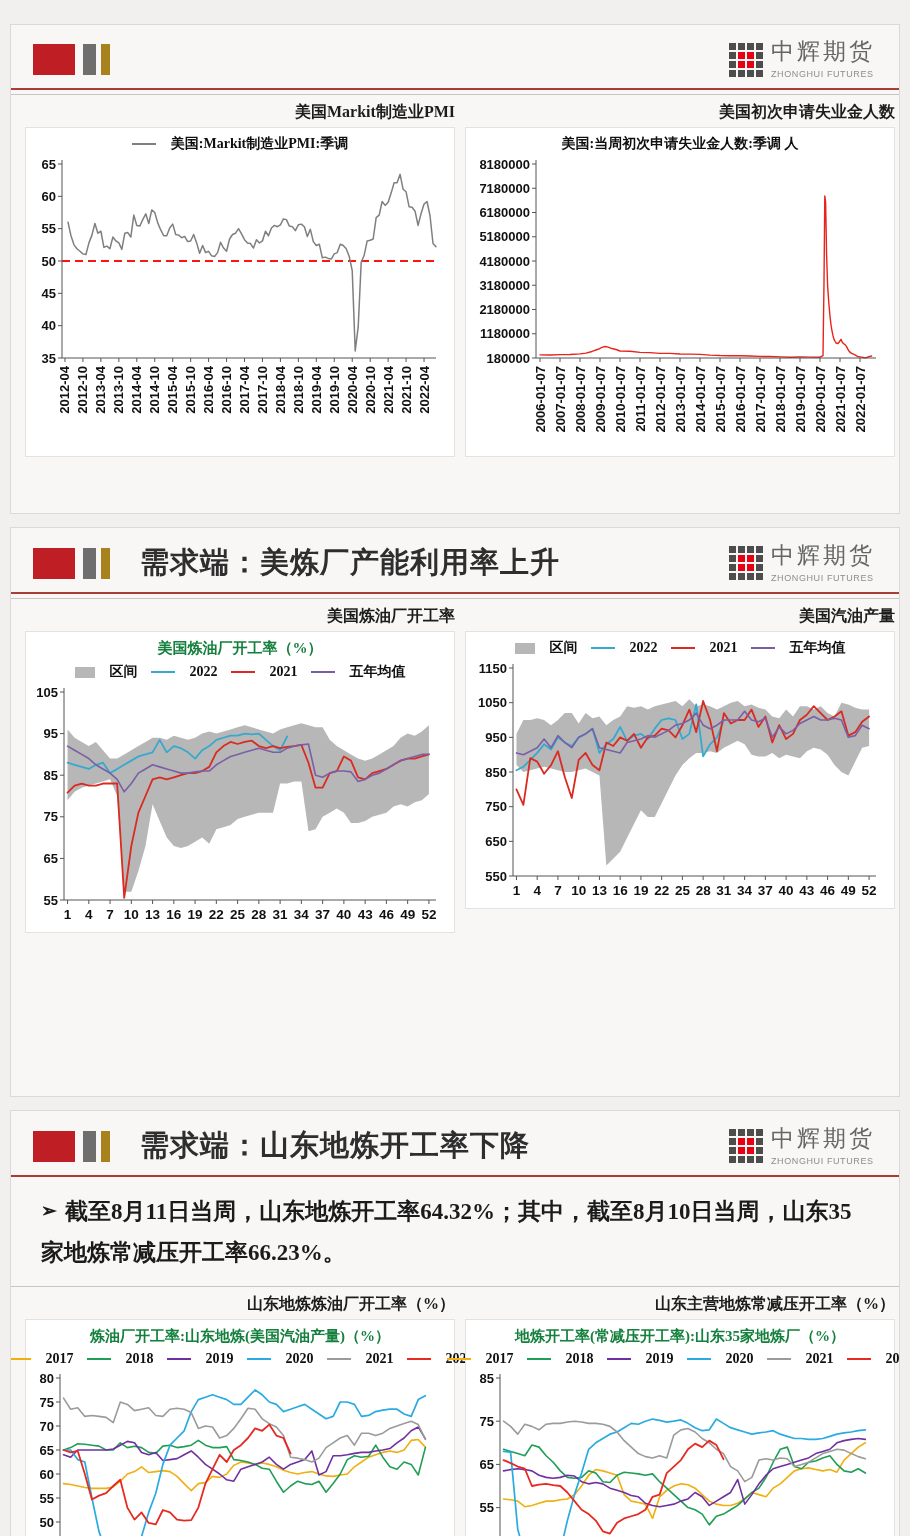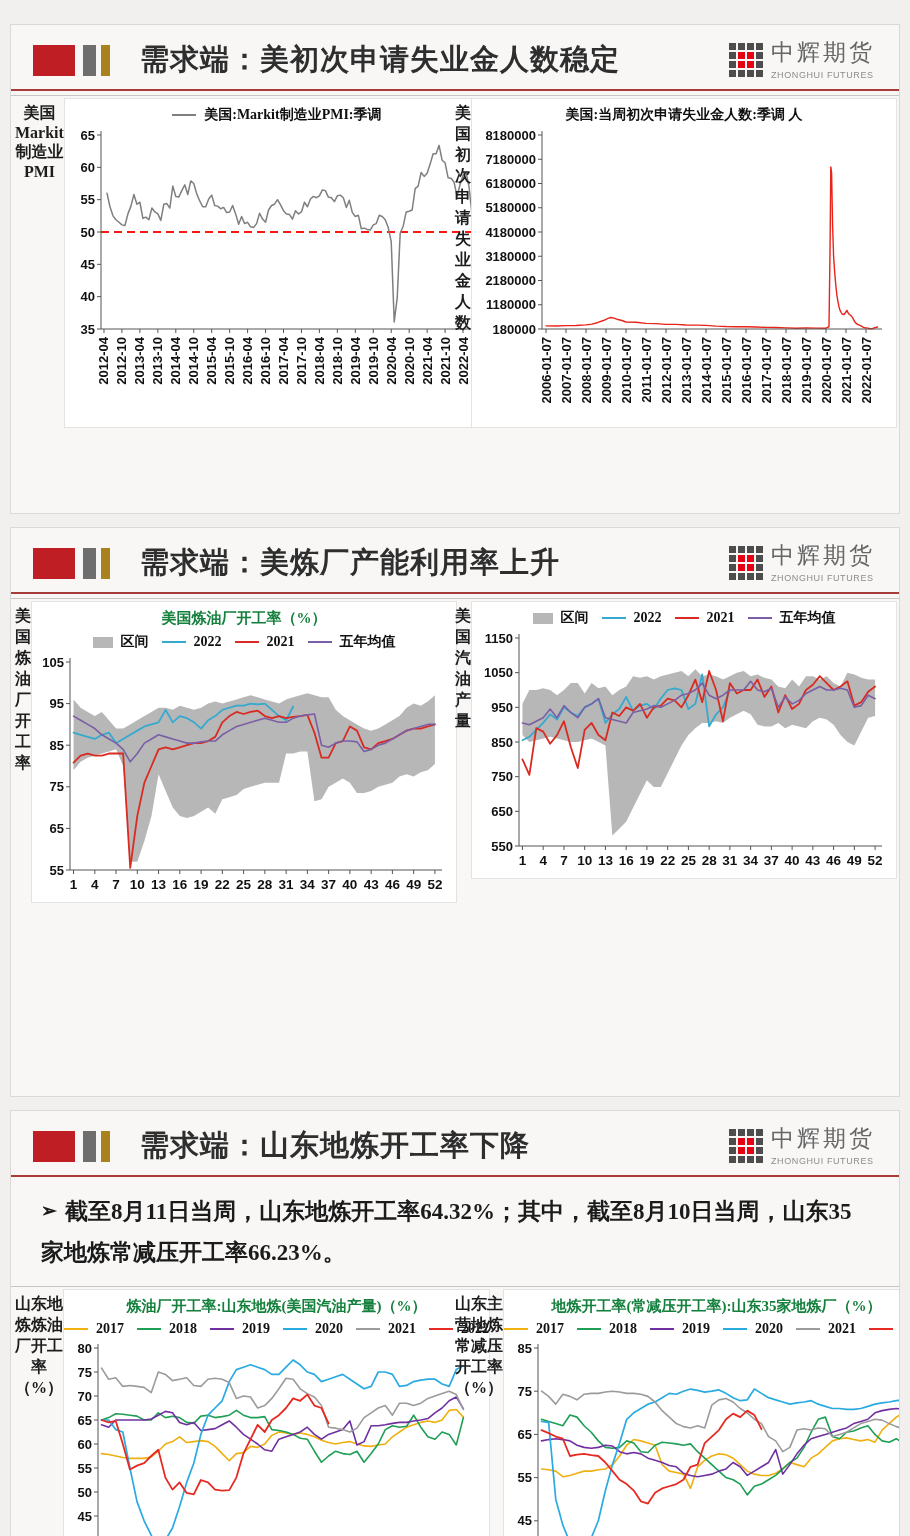--- a/index.html
+++ b/index.html
@@ -19,40 +19,39 @@
   .logo-grid i{background:#4d4d4d}
   .logo-grid i.r{background:#e60012}
   .logo-text .cn{font-size:23px;font-weight:normal;color:#666;letter-spacing:3px;line-height:1}
   .logo-text .en{font-size:9px;color:#8c8c8c;letter-spacing:.6px;margin-top:6px}
   .hdr-line{height:2px;background:#a73c39}
   .bullets{font-family:"Liberation Serif",serif;font-weight:600;font-size:23px;color:#1b1b1b;padding:14px 26px 8px 30px;line-height:1.8}
   .card1 .bullets{padding-bottom:30px}
   .bullets .arrow{font-size:19px;margin-right:8px;position:relative;top:-2px}
   .charts-sep{border:none;border-top:1px solid #c7c6c5;margin:4px 0 0}
   .charts{display:flex;padding:2px 4px 0}
-  .chart-col{width:50%;display:flex;align-items:flex-start}
+  .chart-col{width:50%;display:flex;flex-direction:column;align-items:flex-end}
   .chart-outer-title{font-family:"Liberation Serif",serif;font-weight:bold;font-size:16px;color:#1d1d1d;padding:5px 0 4px;text-align:center}
   .chart-box{background:#fff;border:1px solid #e4e3e2;width:430px;box-sizing:border-box;padding-top:3px}
   .inner-title{text-align:center;font-family:"Liberation Serif",serif;font-weight:600;font-size:15px;color:#15803d;padding:4px 0 1px}
   .legend{display:flex;justify-content:center;align-items:center;gap:13px;padding:4px 0 1px;font-family:"Liberation Serif",serif;font-weight:600;font-size:14px;color:#101010;white-space:nowrap}
-  .legend-item{display:inline-flex;align-items:center;gap:8px}
+  .legend-item{display:inline-flex;align-items:center;gap:15px}
   .sw-line{display:inline-block;width:24px;height:0;border-top:2.5px solid #000}
   .sw-band{display:inline-block;width:20px;height:11px;background:#bbb}
 </style>
 </head>
 <body>
 
 <div class="card card1">
   <div class="hdr">
     <div class="blocks">
       <span class="blk-red"></span>
       <span class="blk-gray"></span>
       <span class="blk-gold"></span>
     </div>
-    <div class="hdr-title">需求端：美初次申请失业金人数稳定</div>
     <div class="logo">
       <div class="logo-grid">
           <i></i>
           <i></i>
           <i></i>
           <i></i>
           <i></i>
           <i class="r"></i>
           <i class="r"></i>
           <i></i>

